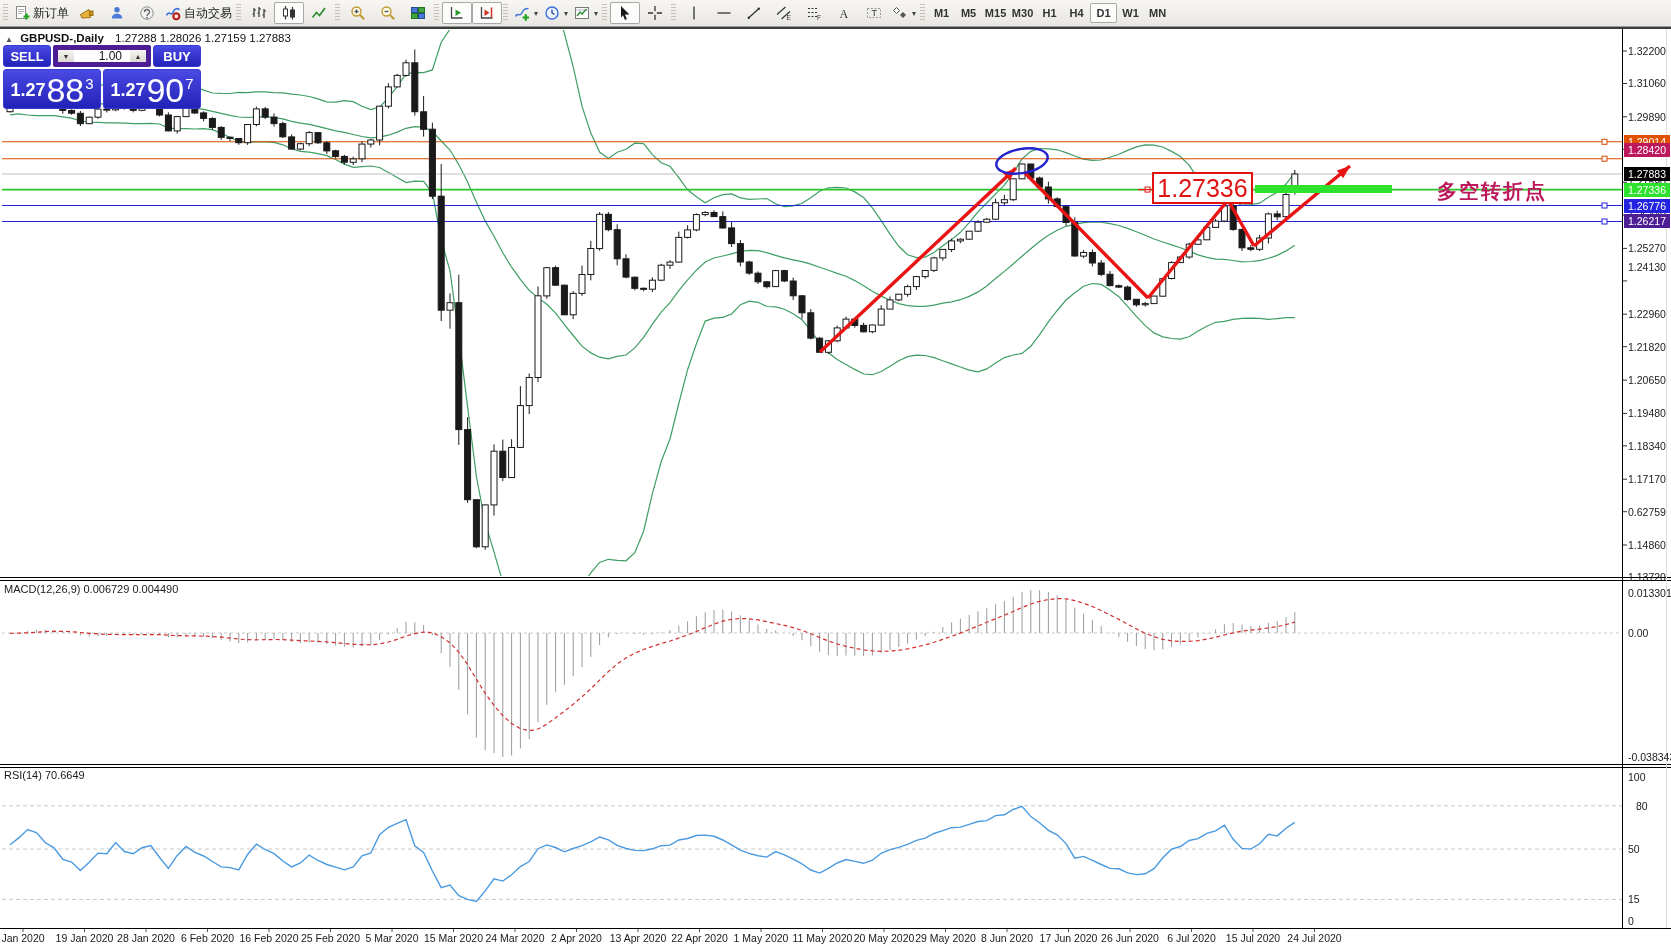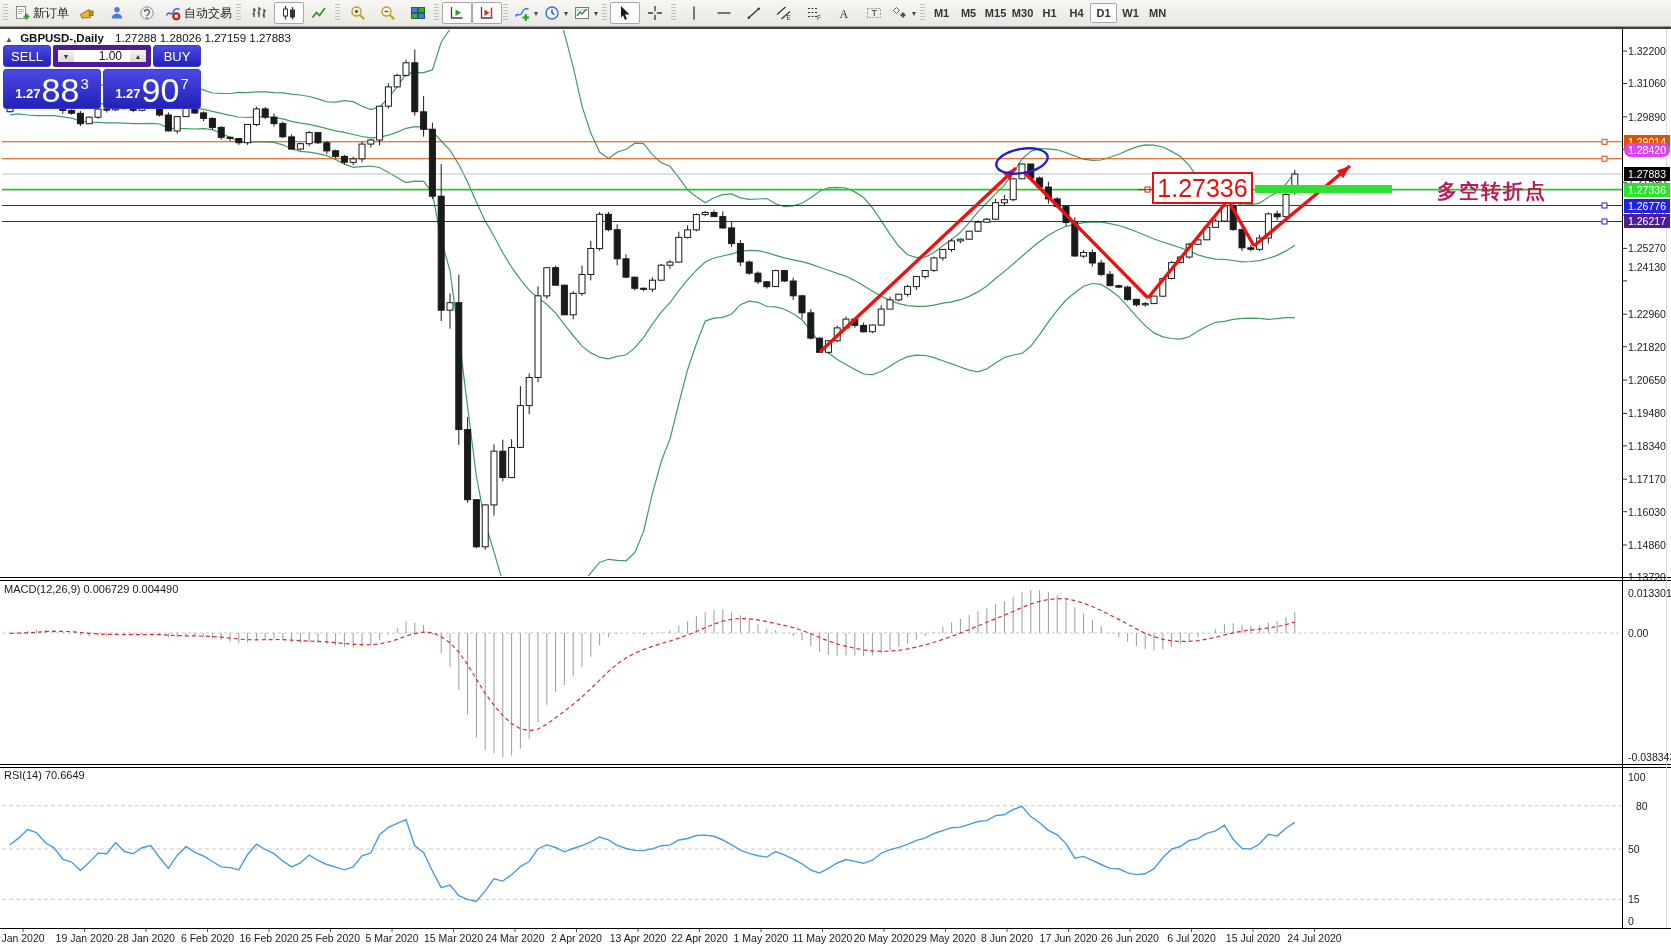--- a/index.html
+++ b/index.html
@@ -31,30 +31,30 @@
   .scale-label{position:absolute;left:1628px;font-size:10.5px;color:#1a1a1a;z-index:7;white-space:nowrap;}
   .badge{position:absolute;left:1624px;width:46px;height:14px;line-height:14px;text-align:center;
     font-size:10.5px;z-index:9;}
   .date-label{position:absolute;top:932px;font-size:10.5px;color:#1a1a1a;transform:translateX(-50%);
     white-space:nowrap;z-index:7;}
   
   .ocp{position:absolute;left:3px;top:45px;width:198px;z-index:15;font-family:"Liberation Sans",sans-serif;}
   .ocp-row1{display:flex;gap:2px;height:22px;}
   .blue-btn{background:linear-gradient(#4a4ae4,#2222b8);border:1px solid #3a3ad0;border-radius:3px;
     color:#fff;display:flex;align-items:center;justify-content:center;font-size:13px;box-sizing:border-box;}
-  .sellbuy{width:48px;}
+  .sellbuy{width:48px;font-weight:bold;}
   .spinner{width:98px;display:flex;border:5px solid #4c1d95;border-radius:2px;background:#fff;box-sizing:border-box;}
   .spin-btn{width:16px;background:linear-gradient(#f6f5f2,#ddd9d2);display:flex;align-items:center;
     justify-content:center;font-size:7px;color:#333;}
   .spin-val{flex:1;display:flex;align-items:center;justify-content:flex-end;padding-right:8px;
     font-size:12px;color:#111;background:#fff;}
   .ocp-row2{display:flex;gap:2px;margin-top:2px;height:40px;}
   .price-box{width:98px;box-sizing:border-box;display:flex;align-items:flex-end;justify-content:center;
     padding-bottom:2px;border-radius:3px;}
-  .pb-small{font-size:13px;font-weight:bold;margin:0 1px 5px 0;}
+  .pb-small{font-size:18px;font-weight:bold;margin:0 1px 5px 0;}
   .pb-big{font-size:34px;line-height:32px;text-align:right;}
   .pb-sup{font-size:15px;margin:2px 0 14px 1px;}
   
   .price-note{position:absolute;left:1152px;top:172px;width:97px;height:28px;border:2px solid #e01212;
     background:#fff;color:#e01212;font-size:25px;display:flex;align-items:center;justify-content:center;
     z-index:10;letter-spacing:0px;}
   .green-bar{position:absolute;left:1255px;top:185px;width:137px;height:8px;z-index:9;}
   .cn-note{position:absolute;left:1437px;top:178px;font-size:20px;font-weight:bold;z-index:10;
     font-family:"DejaVu Serif","Liberation Serif",serif;letter-spacing:2px;}
   svg.layer{position:absolute;left:0;top:0;z-index:5;pointer-events:none;}
@@ -896,25 +896,25 @@
       <div class="scale-label" style="top: 176.339px;">1.27590</div>
       <div class="scale-label" style="top: 209.103px;">1.26440</div>
       <div class="scale-label" style="top: 242.436px;">1.25270</div>
       <div class="scale-label" style="top: 261px;">1.24130</div>
       <div class="scale-label" style="top: 308.248px;">1.22960</div>
       <div class="scale-label" style="top: 340.726px;">1.21820</div>
       <div class="scale-label" style="top: 374.06px;">1.20650</div>
       <div class="scale-label" style="top: 407.393px;">1.19480</div>
       <div class="scale-label" style="top: 439.872px;">1.18340</div>
       <div class="scale-label" style="top: 473.205px;">1.17170</div>
-      <div class="scale-label" style="top: 505.684px;">1.16030</div>
+      <div class="scale-label" style="top: 505.684px;">0.62759</div>
       <div class="scale-label" style="top: 539.017px;">1.14860</div>
       <div class="scale-label" style="top: 571.496px;">1.13720</div>
       <div class="badge" style="top: 134.769px; background: rgb(224, 82, 0); color: rgb(255, 255, 255);">1.29014</div>
-      <div class="badge" style="top: 143px; background: #d946ef; color: rgb(255, 255, 255); border-radius: 7px;">1.28420</div>
+      <div class="badge" style="top: 143px; background: #be185d; color: rgb(255, 255, 255);">1.28420</div>
       <div class="badge" style="top: 166.991px; background: rgb(0, 0, 0); color: rgb(255, 255, 255);">1.27883</div>
       <div class="badge" style="top: 182.575px; background: rgb(47, 225, 47); color: rgb(255, 255, 255);">1.27336</div>
       <div class="badge" style="top: 198.53px; background: rgb(34, 34, 224); color: rgb(255, 255, 255);">1.26776</div>
       <div class="badge" style="top: 214.456px; background: #4c1d95; color: rgb(255, 255, 255);">1.26217</div>
       <div class="scale-label" style="top: 587px;">0.013301</div>
       <div class="scale-label" style="top: 627px;">0.00</div>
       <div class="scale-label" style="top: 751px;">-0.038343</div>
       <div class="scale-label" style="top: 771px;">100</div>
       <div class="scale-label" style="top: 800px; margin-left: 8px;">80</div>
       <div class="scale-label" style="top: 843px;">50</div>

